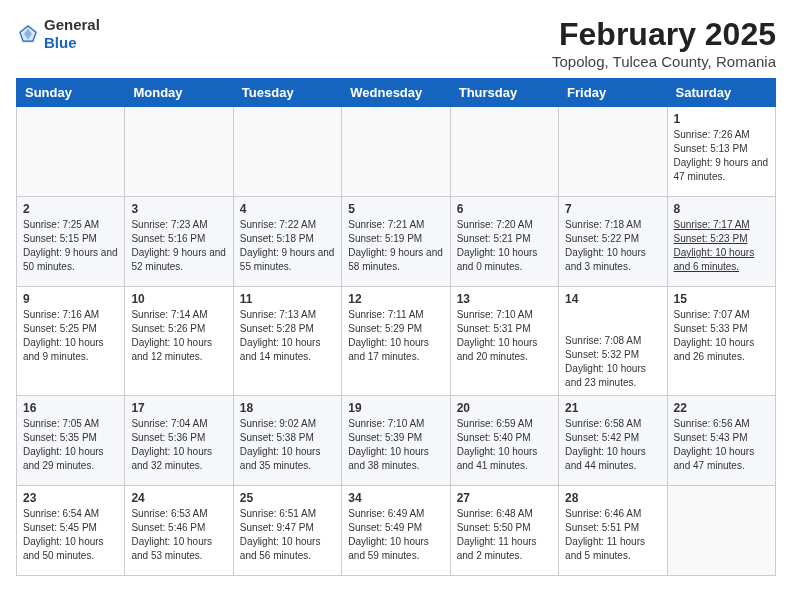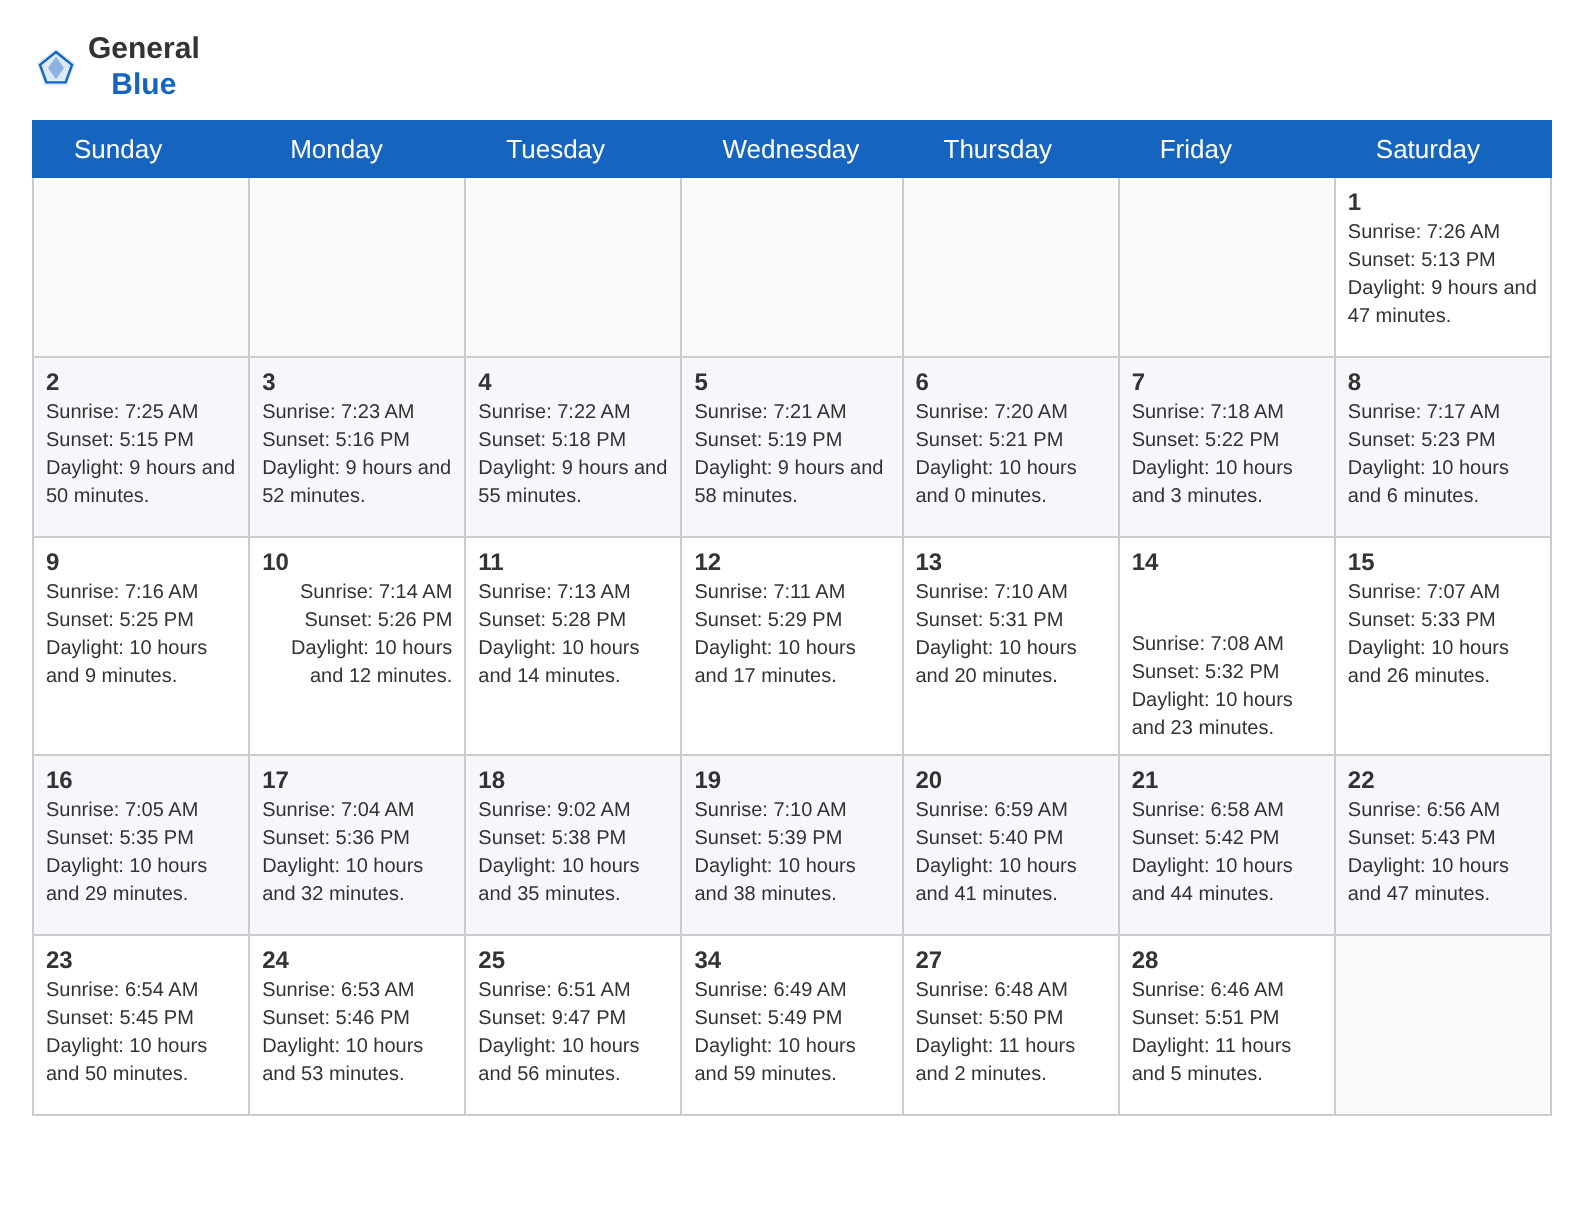--- a/index.html
+++ b/index.html
@@ -18,21 +18,20 @@
     }
     .logo {
       display: flex;
       align-items: center;
       gap: 4px;
     }
     .logo-text {
       font-size: 15px;
       font-weight: bold;
       line-height: 1.2;
-      text-align: center;
     }
     .logo-general { color: #333; }
     .logo-blue { color: #1565c0; }
     .logo-icon {
       width: 24px;
       height: 24px;
     }
     .title-area {
       text-align: right;
     }
@@ -47,22 +46,22 @@
     }
     .calendar {
       width: 100%;
       border-collapse: collapse;
       border: 1px solid #ccc;
     }
     .calendar th {
       background-color: #1565c0;
       color: #fff;
       font-size: 13px;
-      font-weight: normal;
-      padding: 6px 20px;
+      font-weight: bold;
+      padding: 6px 8px;
       border: 1px solid #1565c0;
       text-align: left;
     }
     .calendar td {
       vertical-align: top;
       border: 1px solid #ccc;
       padding: 5px 6px;
       width: 107px;
       min-height: 80px;
       height: 90px;
@@ -99,20 +98,24 @@
     <svg class="logo-icon" viewBox="0 0 30 30" xmlns="http://www.w3.org/2000/svg">
       <polygon points="15,3 27,12 22,26 8,26 3,12" fill="#1565c0" opacity="0.15"></polygon>
       <polygon points="15,5 25,13 21,24 9,24 5,13" fill="none" stroke="#1565c0" stroke-width="1.5"></polygon>
       <polygon points="15,8 20,15 15,22 10,15" fill="#1565c0" opacity="0.4"></polygon>
     </svg>
     <div class="logo-text">
       <span class="logo-general">General</span><br>
       <span class="logo-blue">Blue</span>
     </div>
   </div>
+  <div class="title-area">
+    <div class="month-year">February 2025</div>
+    <div class="location">Topolog, Tulcea County, Romania</div>
+  </div>
 </div>
 
 <table class="calendar">
   <thead>
     <tr>
     <th>Sunday</th>
         <th>Monday</th>
         <th>Tuesday</th>
         <th>Wednesday</th>
         <th>Thursday</th>
@@ -167,35 +170,35 @@
 Daylight: 10 hours and 0 minutes.</div>
         </td>
         <td>
           <span class="day-num">7</span>
           <div class="day-info" style="white-space: pre-line;">Sunrise: 7:18 AM
 Sunset: 5:22 PM
 Daylight: 10 hours and 3 minutes.</div>
         </td>
         <td>
           <span class="day-num">8</span>
-          <div class="day-info" style="white-space: pre-line;">Sunrise: 7:17 AM
+          <div class="day-info" style="white-space: pre-line; text-decoration: underline;">Sunrise: 7:17 AM
 Sunset: 5:23 PM
 Daylight: 10 hours and 6 minutes.</div>
         </td>
       </tr>
       <tr>
         <td>
           <span class="day-num">9</span>
           <div class="day-info" style="white-space: pre-line;">Sunrise: 7:16 AM
 Sunset: 5:25 PM
 Daylight: 10 hours and 9 minutes.</div>
         </td>
         <td>
           <span class="day-num">10</span>
-          <div class="day-info" style="white-space: pre-line; text-align: right;">Sunrise: 7:14 AM
+          <div class="day-info" style="white-space: pre-line;">Sunrise: 7:14 AM
 Sunset: 5:26 PM
 Daylight: 10 hours and 12 minutes.</div>
         </td>
         <td>
           <span class="day-num">11</span>
           <div class="day-info" style="white-space: pre-line;">Sunrise: 7:13 AM
 Sunset: 5:28 PM
 Daylight: 10 hours and 14 minutes.</div>
         </td>
         <td>

